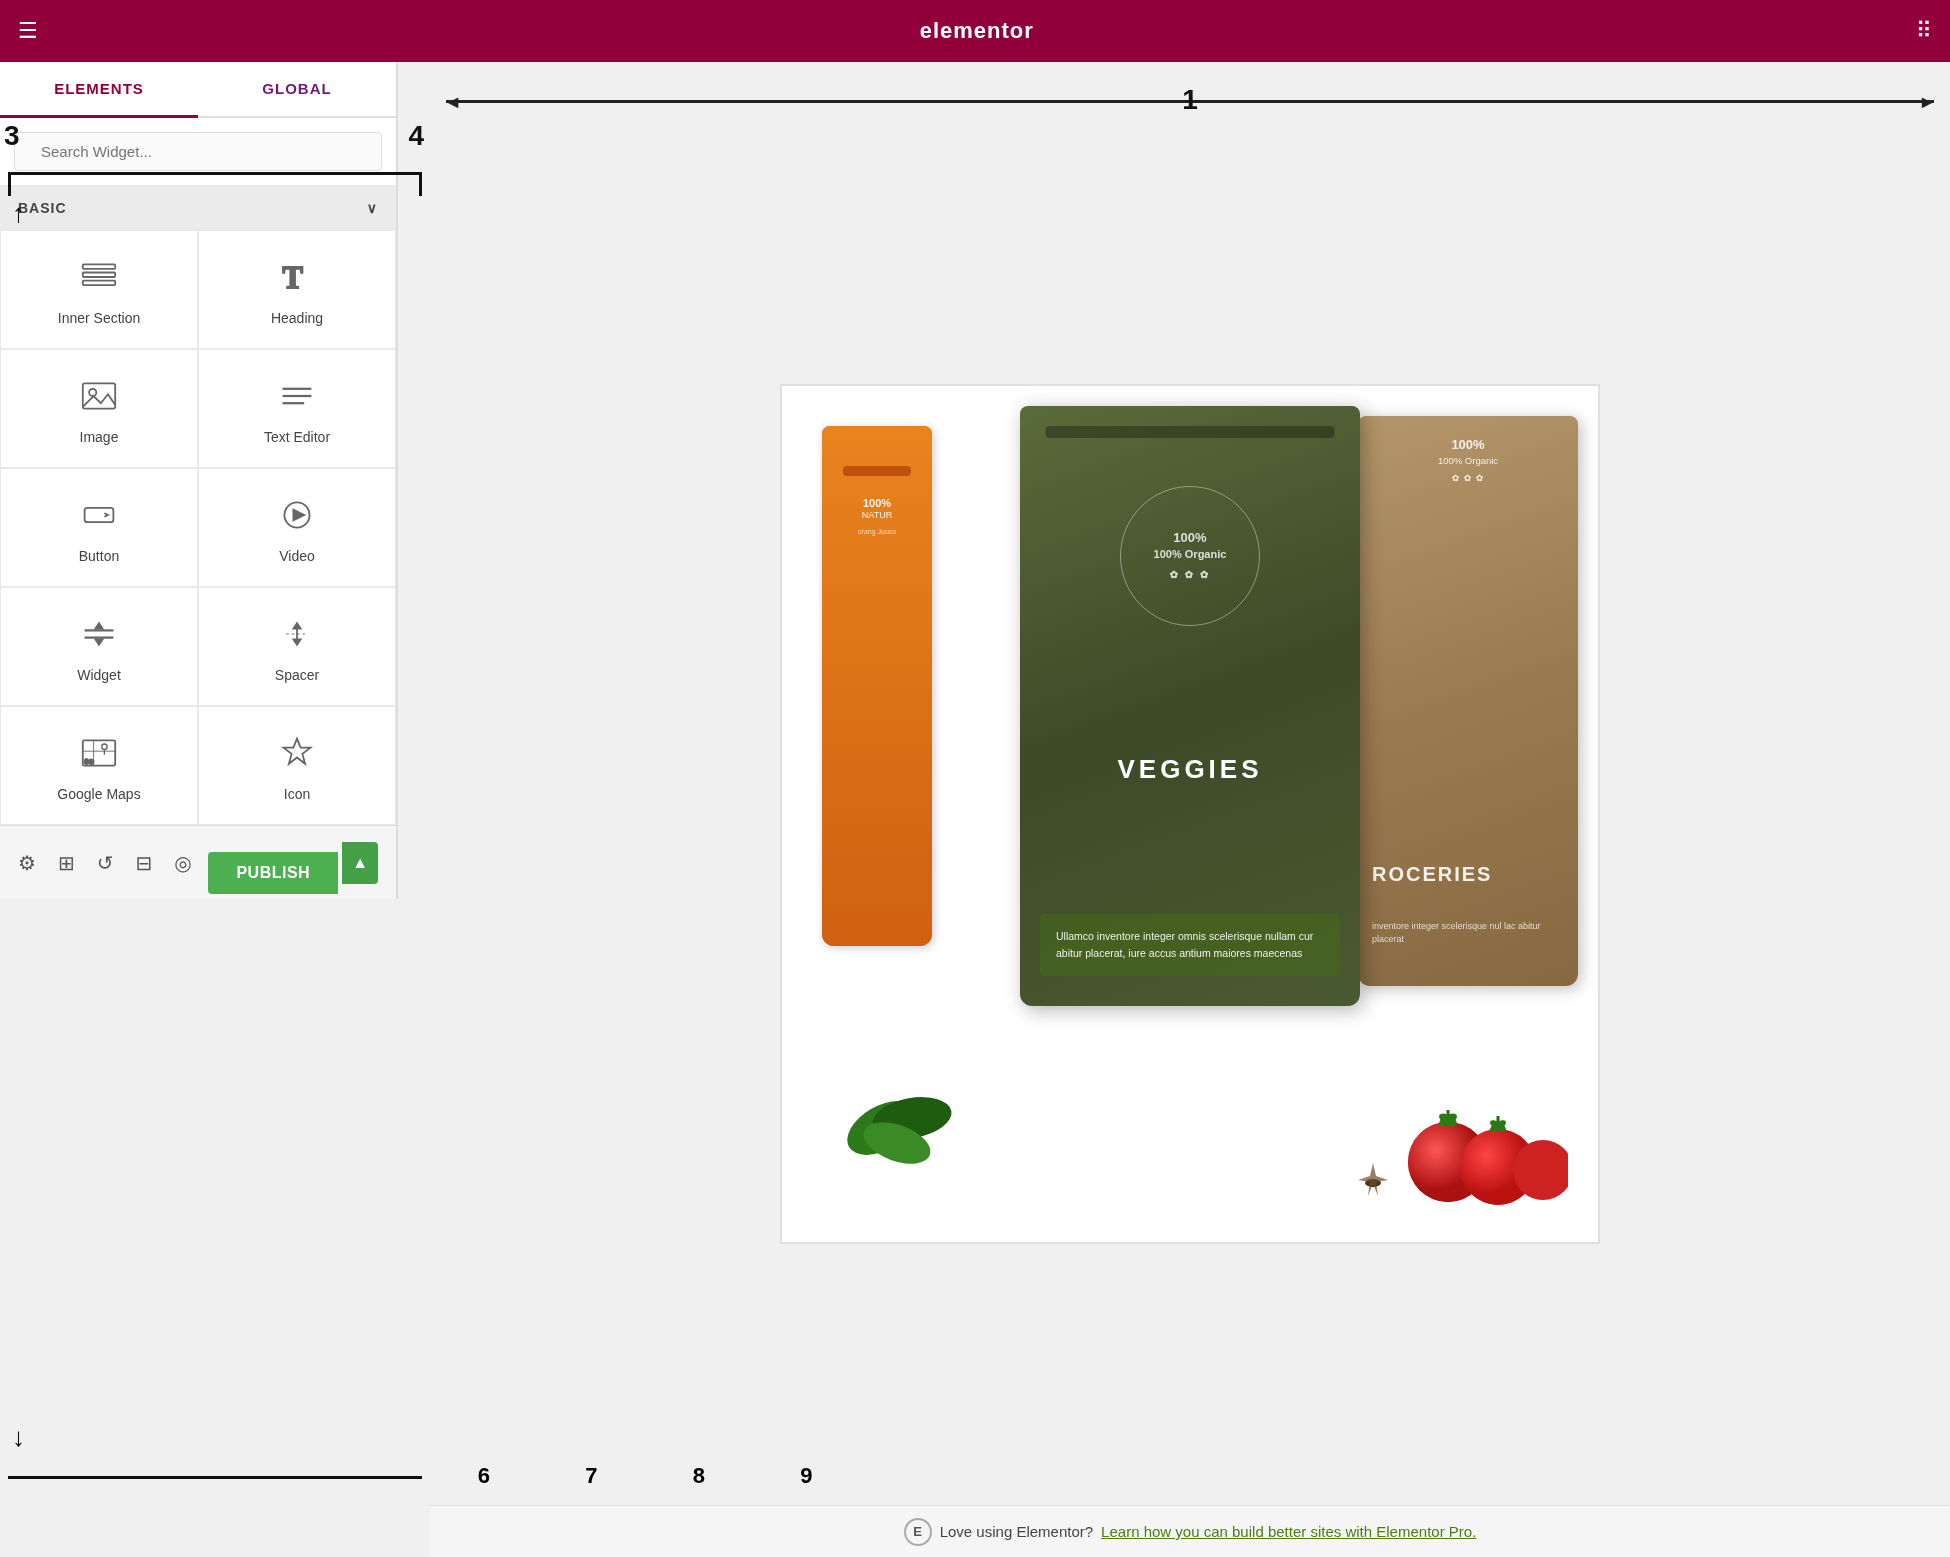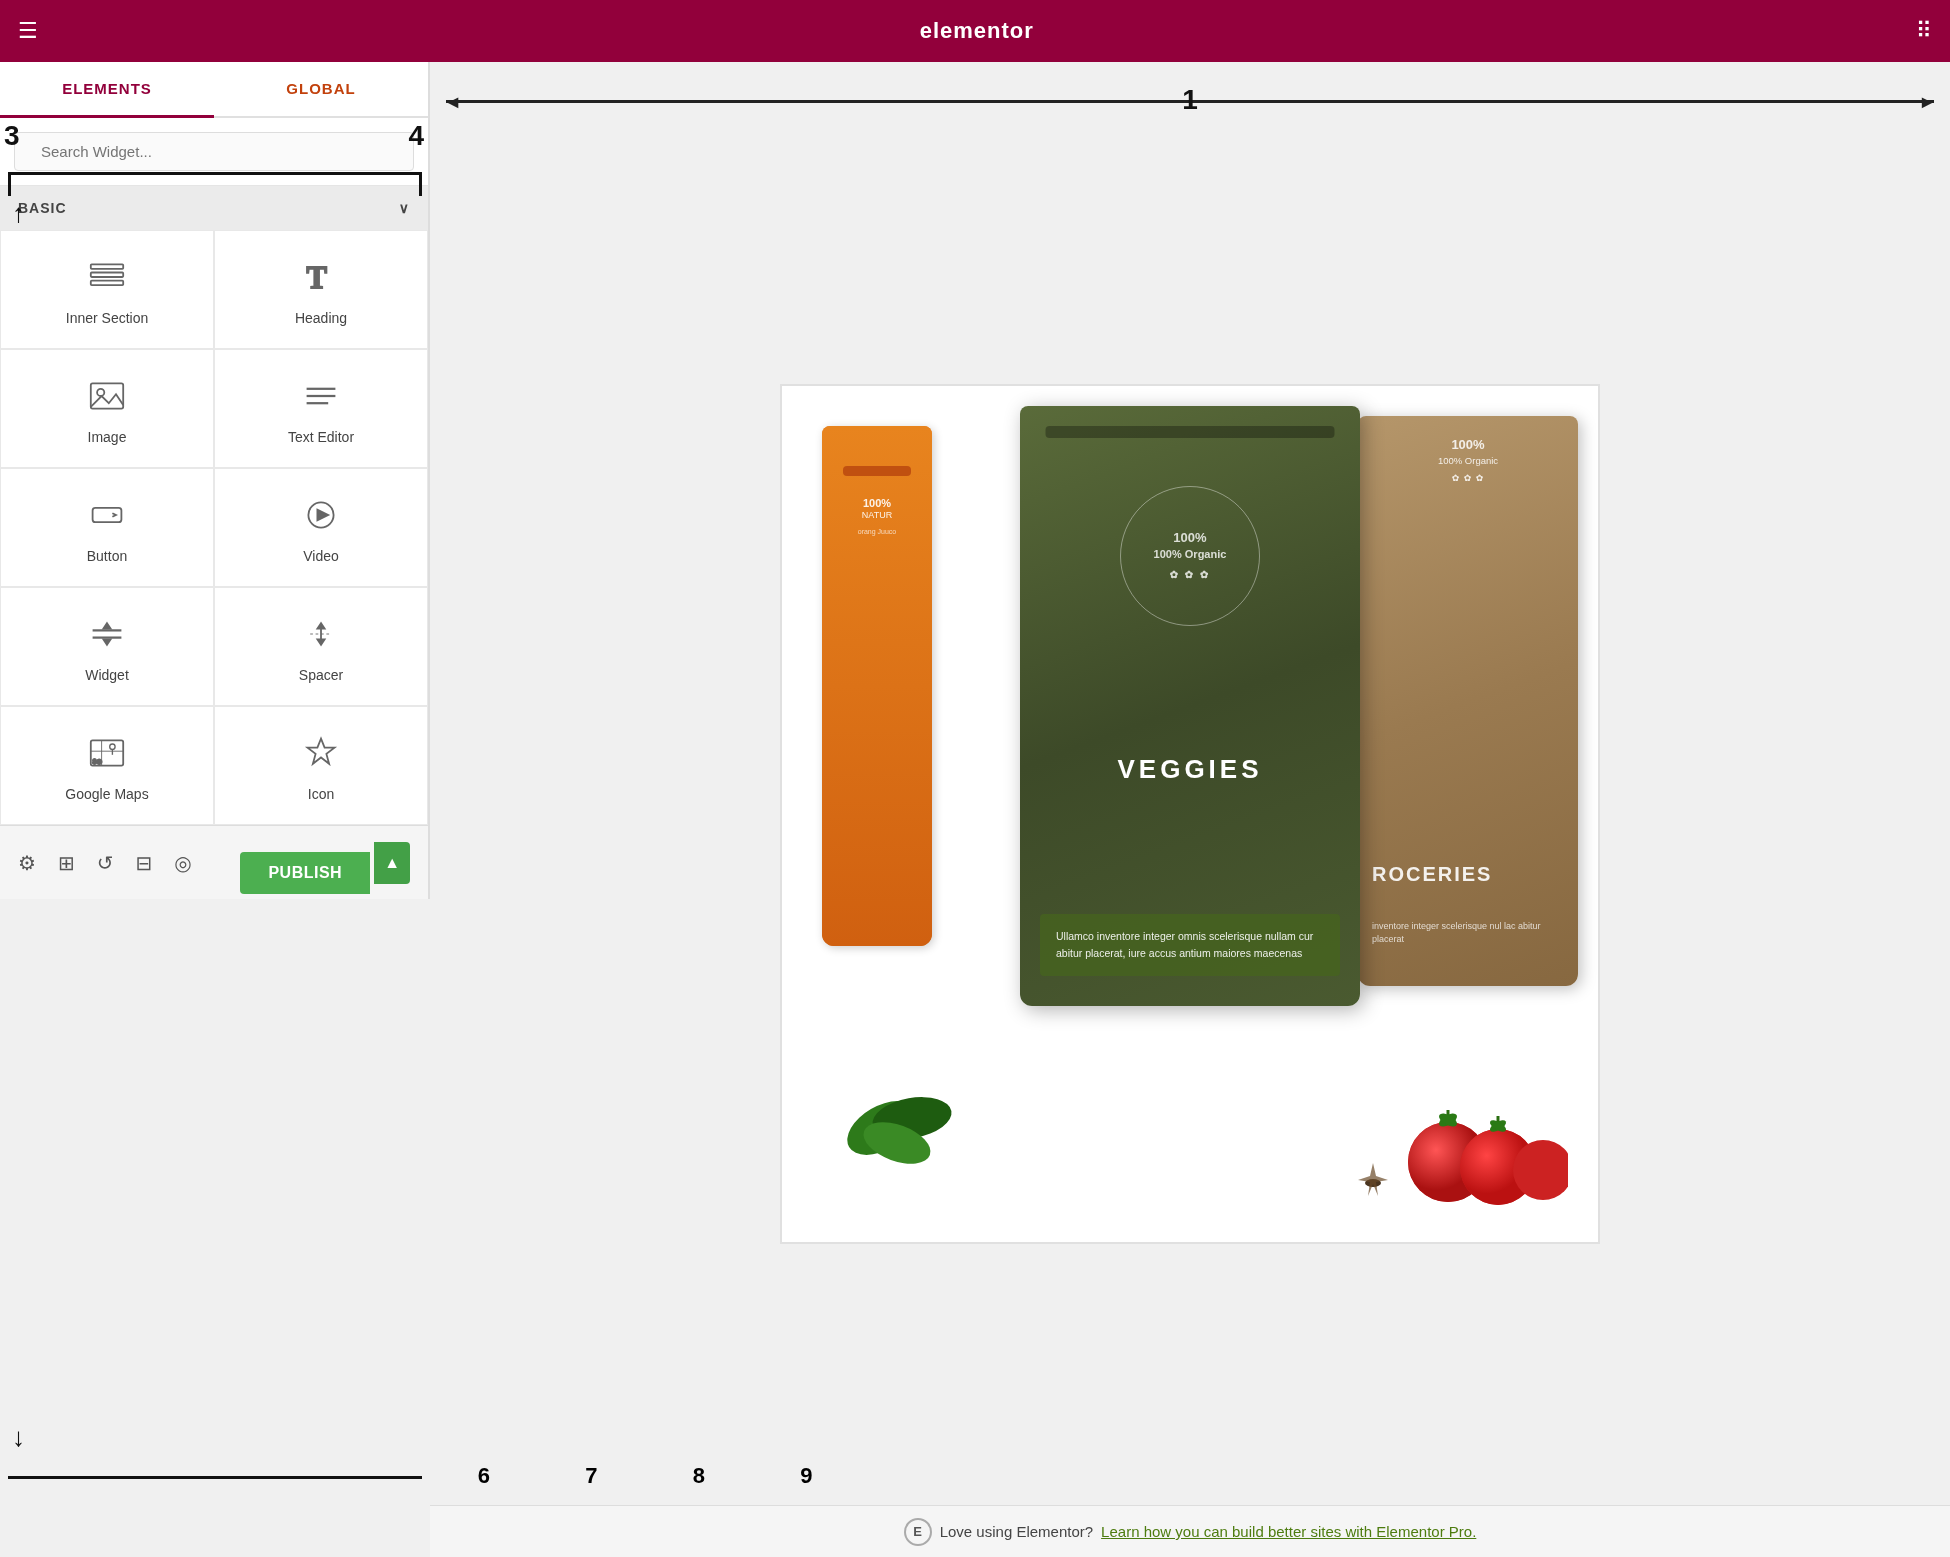--- a/index.html
+++ b/index.html
@@ -29,21 +29,21 @@
 
     
     .main-area {
       display: flex;
       flex: 1;
       overflow: hidden;
     }
 
     
     .sidebar {
-      width: 430px;
+      width: 398px;
       background: #f5f5f5;
       display: flex;
       flex-direction: column;
       flex-shrink: 0;
       border-right: 2px solid #ddd;
       position: relative;
     }
 
     
     .tabs {
@@ -51,21 +51,21 @@
       background: white;
       border-bottom: 2px solid #e0e0e0;
       flex-shrink: 0;
     }
     .tab {
       flex: 1;
       text-align: center;
       padding: 18px 0;
       font-size: 15px;
       font-weight: bold;
-      color: #c2410c;
+      color: #701a75;
       cursor: pointer;
       letter-spacing: 1px;
     }
     .tab.active {
       color: #92003b;
       border-bottom: 3px solid #92003b;
       margin-bottom: -2px;
     }
 
     

